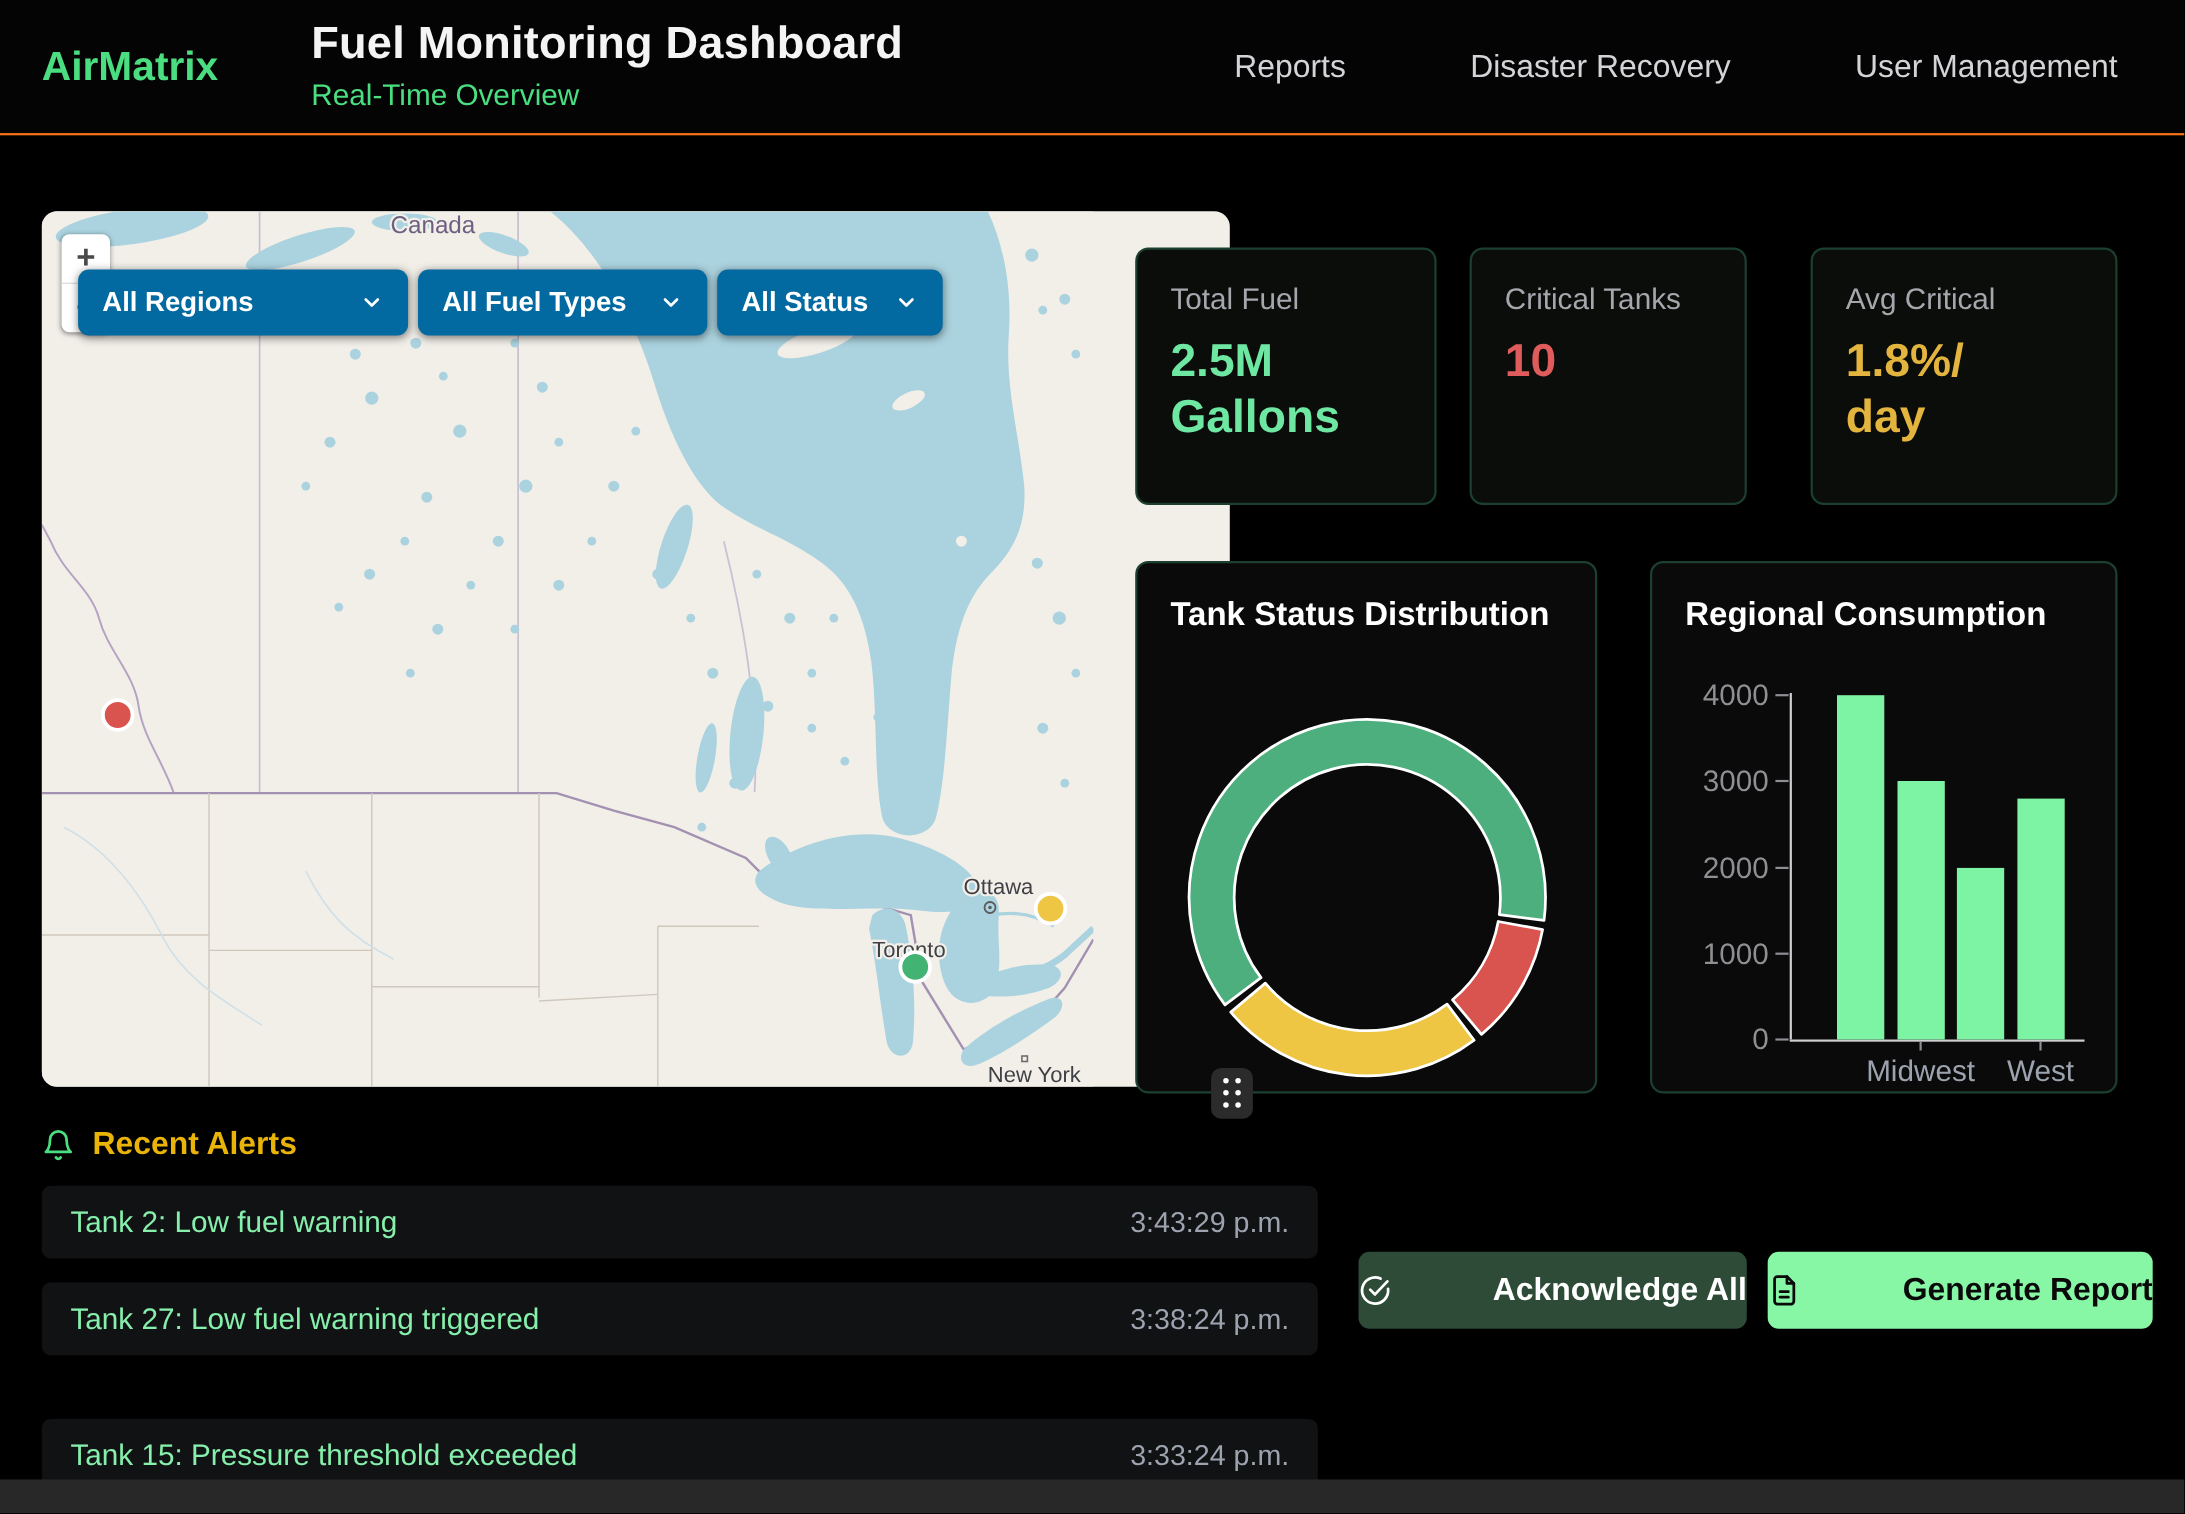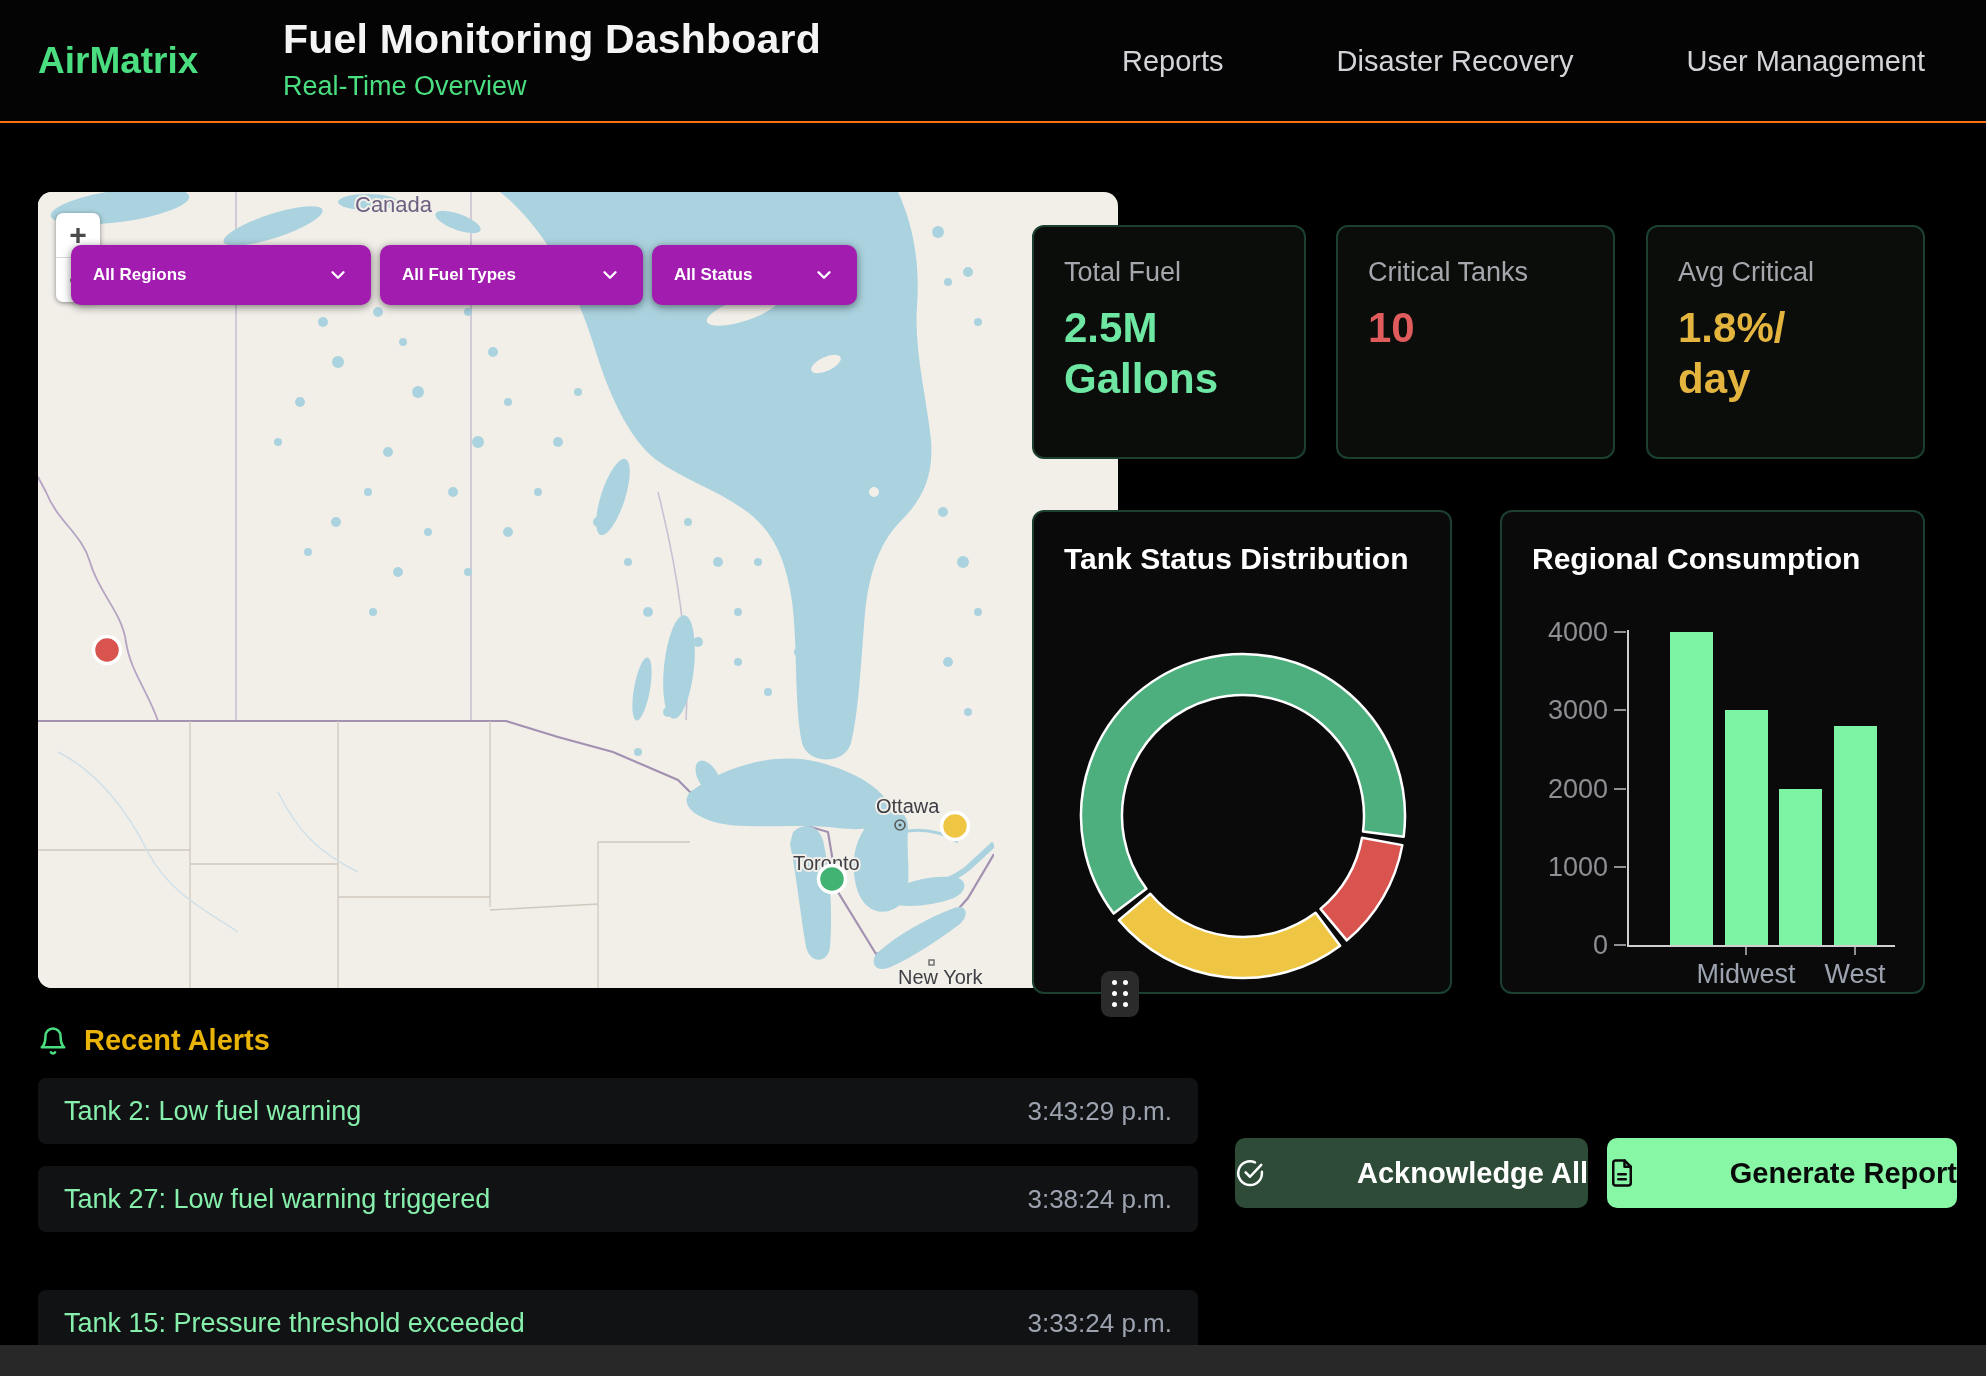--- a/index.html
+++ b/index.html
@@ -20,23 +20,23 @@
   .map{position:absolute;left:38px;top:192px;width:1080px;height:796px;border-radius:14px;
        overflow:visible;background:#f2efe9;}
   .map-clip{position:absolute;inset:0;border-radius:14px;overflow:hidden;}
   .map svg.geo{position:absolute;left:0;top:0;}
   .zoom-ctl{position:absolute;left:18px;top:21px;width:44px;height:89px;background:#fff;
             border-radius:7px;box-shadow:0 1px 5px rgba(0,0,0,.45);z-index:4;overflow:hidden;}
   .zoom-btn{width:44px;height:44px;display:flex;align-items:center;justify-content:center;
             font-size:30px;font-weight:700;color:#4a4a4a;cursor:pointer;}
   .zoom-div{height:1px;background:#d9d9d9;}
   .filters{position:absolute;left:33px;top:53px;display:flex;gap:9px;z-index:5;}
-  .filter{height:60px;background:#a21caf;border-radius:10px;display:flex;align-items:center;
+  .filter{height:60px;background:#0369a1;border-radius:10px;display:flex;align-items:center;
           justify-content:space-between;padding:0 22px;box-sizing:border-box;color:#fff;
-          font-size:17px;font-weight:600;cursor:pointer;box-shadow:0 2px 8px rgba(0,0,0,.5);}
+          font-size:25px;font-weight:600;cursor:pointer;box-shadow:0 2px 8px rgba(0,0,0,.5);}
   .filter .chev{margin-left:18px;display:flex;}
   .f1{width:300px;} .f2{width:263px;} .f3{width:205px;}
   .drag-handle{position:absolute;right:-21px;bottom:-29px;width:38px;height:46px;background:#2b2b2b;
                border-radius:9px;display:grid;grid-template-columns:repeat(2,6px);grid-template-rows:repeat(3,6px);
                gap:5px;place-content:center;z-index:6;cursor:grab;}
   .drag-handle i{width:5px;height:5px;border-radius:50%;background:#fff;}
 
   
   .card{position:absolute;background:#0b0d0b;border:2px solid #1c4030;border-radius:12px;box-sizing:border-box;}
   .stat-card{top:225px;height:234px;padding:30px 30px;}
@@ -265,21 +265,21 @@
     </div>
   </div>
 
   <div class="card stat-card" style="left:1032px;width:274px;">
     <div class="stat-label">Total Fuel</div>
     <div class="stat-value" style="color: rgb(110, 231, 163);">
       <span>2.5M</span>
         <span>Gallons</span>
     </div>
   </div>
-  <div class="card stat-card" style="left:1336px;width:279px;">
+  <div class="card stat-card" style="left:1336px;width:252px;">
     <div class="stat-label">Critical Tanks</div>
     <div class="stat-value" style="color: rgb(224, 92, 92);">
       <span>10</span>
         <span></span>
     </div>
   </div>
   <div class="card stat-card" style="left:1646px;width:279px;">
     <div class="stat-label">Avg Critical</div>
     <div class="stat-value" style="color: rgb(227, 181, 62);">
       <span>1.8%/</span>

